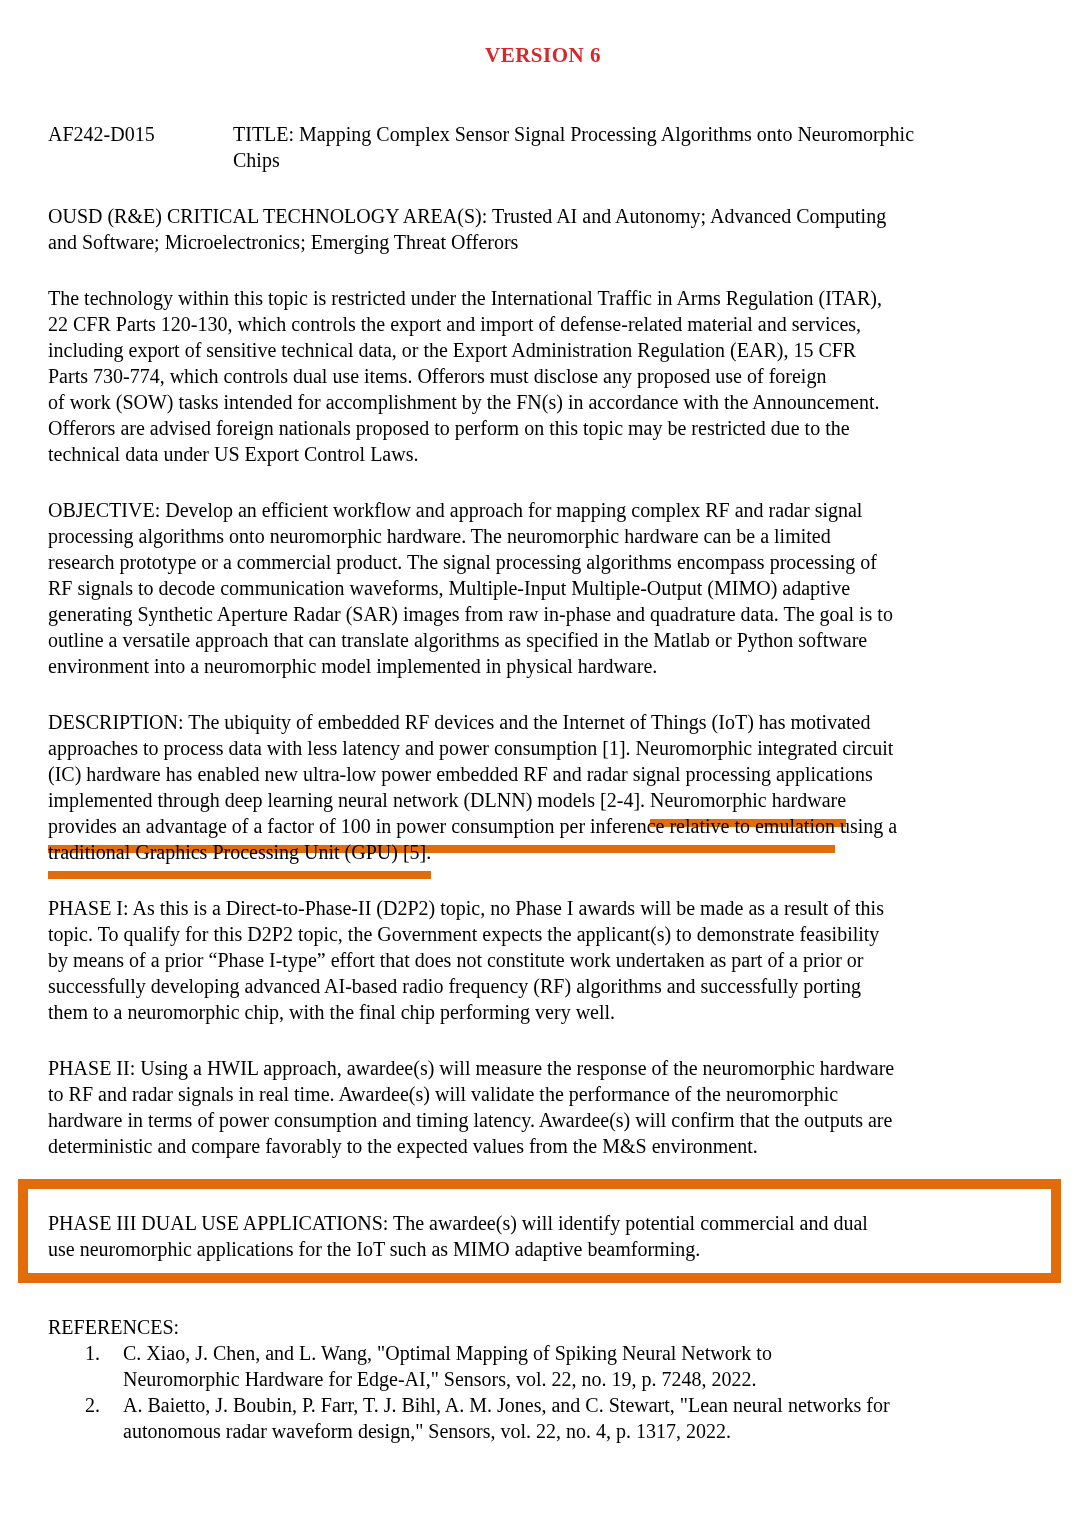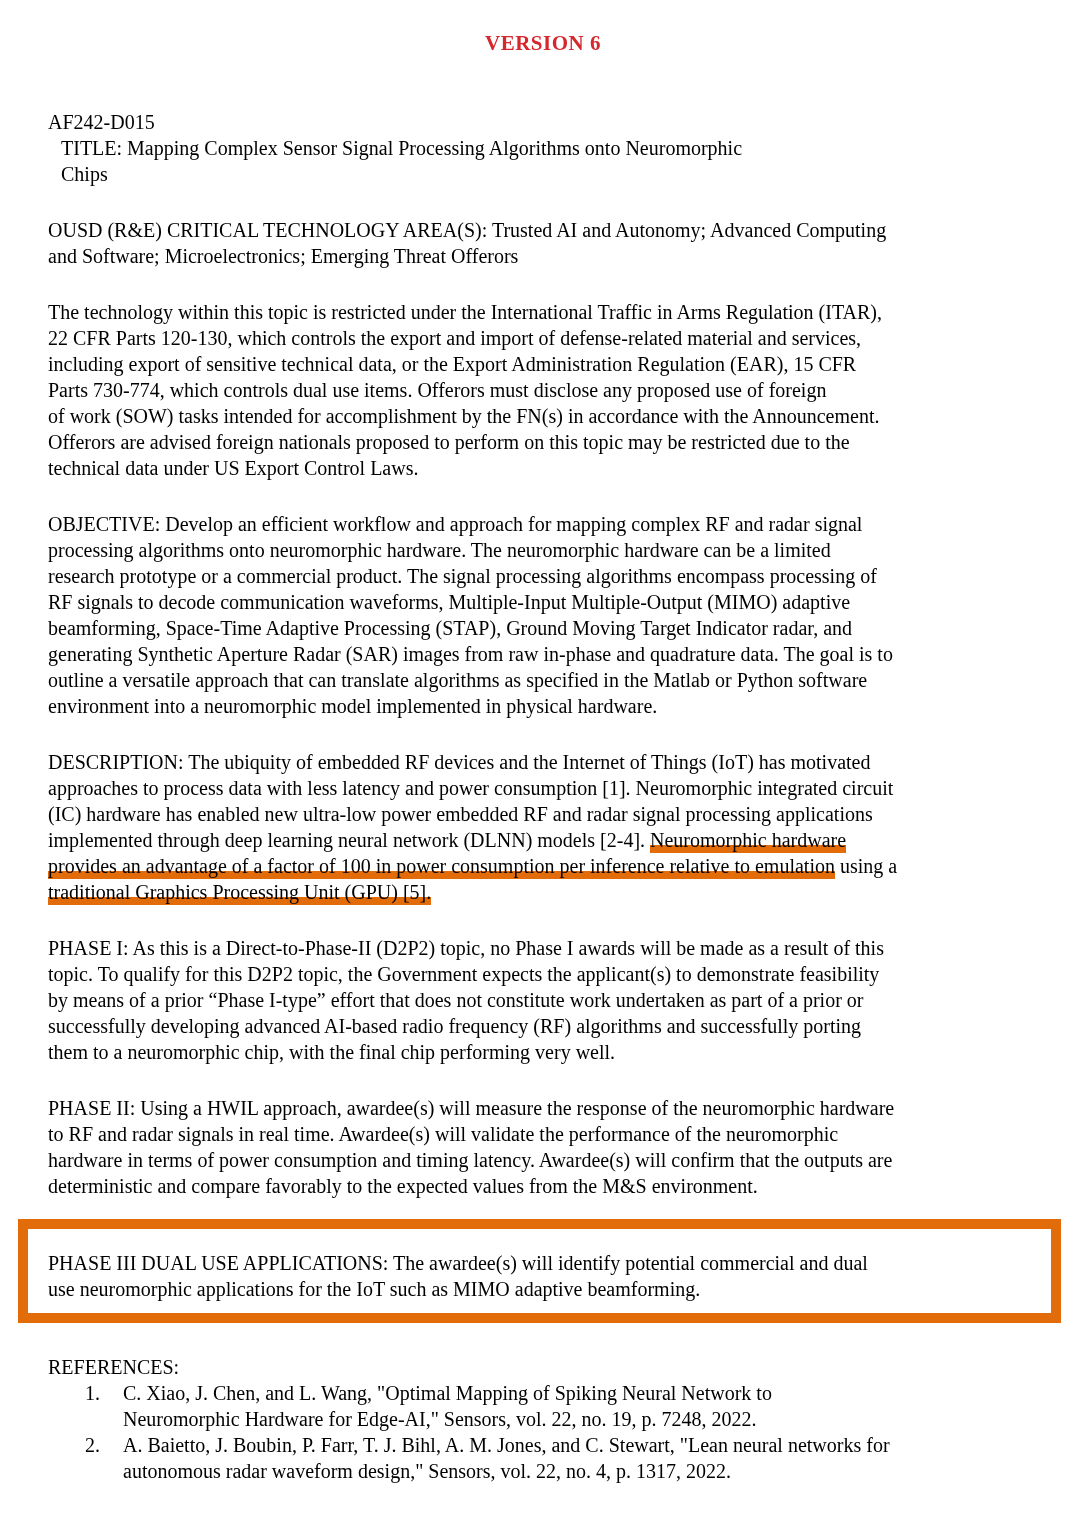--- a/index.html
+++ b/index.html
@@ -9,36 +9,36 @@
     height: 1534px;
     background: #ffffff;
     overflow: hidden;
     font-family: "Liberation Serif", "DejaVu Serif", serif;
     font-size: 20px;
     line-height: 26px;
     color: #000000;
   }
   .content { padding: 0 42px 0 48px; }
   .version-banner {
-    padding-top: 30px;
+    padding-top: 42px;
     text-align: center;
     font-weight: bold;
     font-size: 21px;
     color: #d5282d;
     letter-spacing: 0.5px;
   }
-  .header-row { display: flex; margin-top: 53px; flex-direction: column; }
+  .header-row { display: flex; margin-top: 53px; }
   .topic-id { width: 172px; flex: none; }
   .title-block { flex: none; margin-left: 13px; }
   .para { margin-top: 30px; }
   .line { white-space: nowrap; }
   
   .u {
     background: linear-gradient(#e36c0a, #e36c0a) left bottom / 100% 8px no-repeat;
-    padding-bottom: 2px;
+    padding-bottom: 16px;
   }
   
   .phase3-box {
     border: 10px solid #e36c0a;
     margin: 20px -23px 12px -30px;
     padding: 21px 20px 11px 20px;
   }
   .refs-heading { margin-top: 31px; }
   .ref-item { display: flex; }
   .ref-num { flex: none; width: 38px; margin-left: 37px; }
@@ -73,21 +73,20 @@
         <div class="line">of work (SOW) tasks intended for accomplishment by the FN(s) in accordance with the Announcement.</div>
         <div class="line">Offerors are advised foreign nationals proposed to perform on this topic may be restricted due to the</div>
         <div class="line">technical data under US Export Control Laws.</div>
       </div>
 
     <div class="para">
         <div class="line">OBJECTIVE: Develop an efficient workflow and approach for mapping complex RF and radar signal</div>
         <div class="line">processing algorithms onto neuromorphic hardware. The neuromorphic hardware can be a limited</div>
         <div class="line">research prototype or a commercial product. The signal processing algorithms encompass processing of</div>
         <div class="line">RF signals to decode communication waveforms, Multiple-Input Multiple-Output (MIMO) adaptive</div>
-        <div class="line">beamforming, Space-Time Adaptive Processing (STAP), Ground Moving Target Indicator radar, and</div>
         <div class="line">generating Synthetic Aperture Radar (SAR) images from raw in-phase and quadrature data. The goal is to</div>
         <div class="line">outline a versatile approach that can translate algorithms as specified in the Matlab or Python software</div>
         <div class="line">environment into a neuromorphic model implemented in physical hardware.</div>
       </div>
 
     <div class="para">
         <div class="line"><span>DESCRIPTION: The ubiquity of embedded RF devices and the Internet of Things (IoT) has motivated</span></div>
         <div class="line"><span>approaches to process data with less latency and power consumption [1]. Neuromorphic integrated circuit</span></div>
         <div class="line"><span>(IC) hardware has enabled new ultra-low power embedded RF and radar signal processing applications</span></div>
         <div class="line"><span>implemented through deep learning neural network (DLNN) models [2-4]. </span><span class="u">Neuromorphic hardware</span></div>

